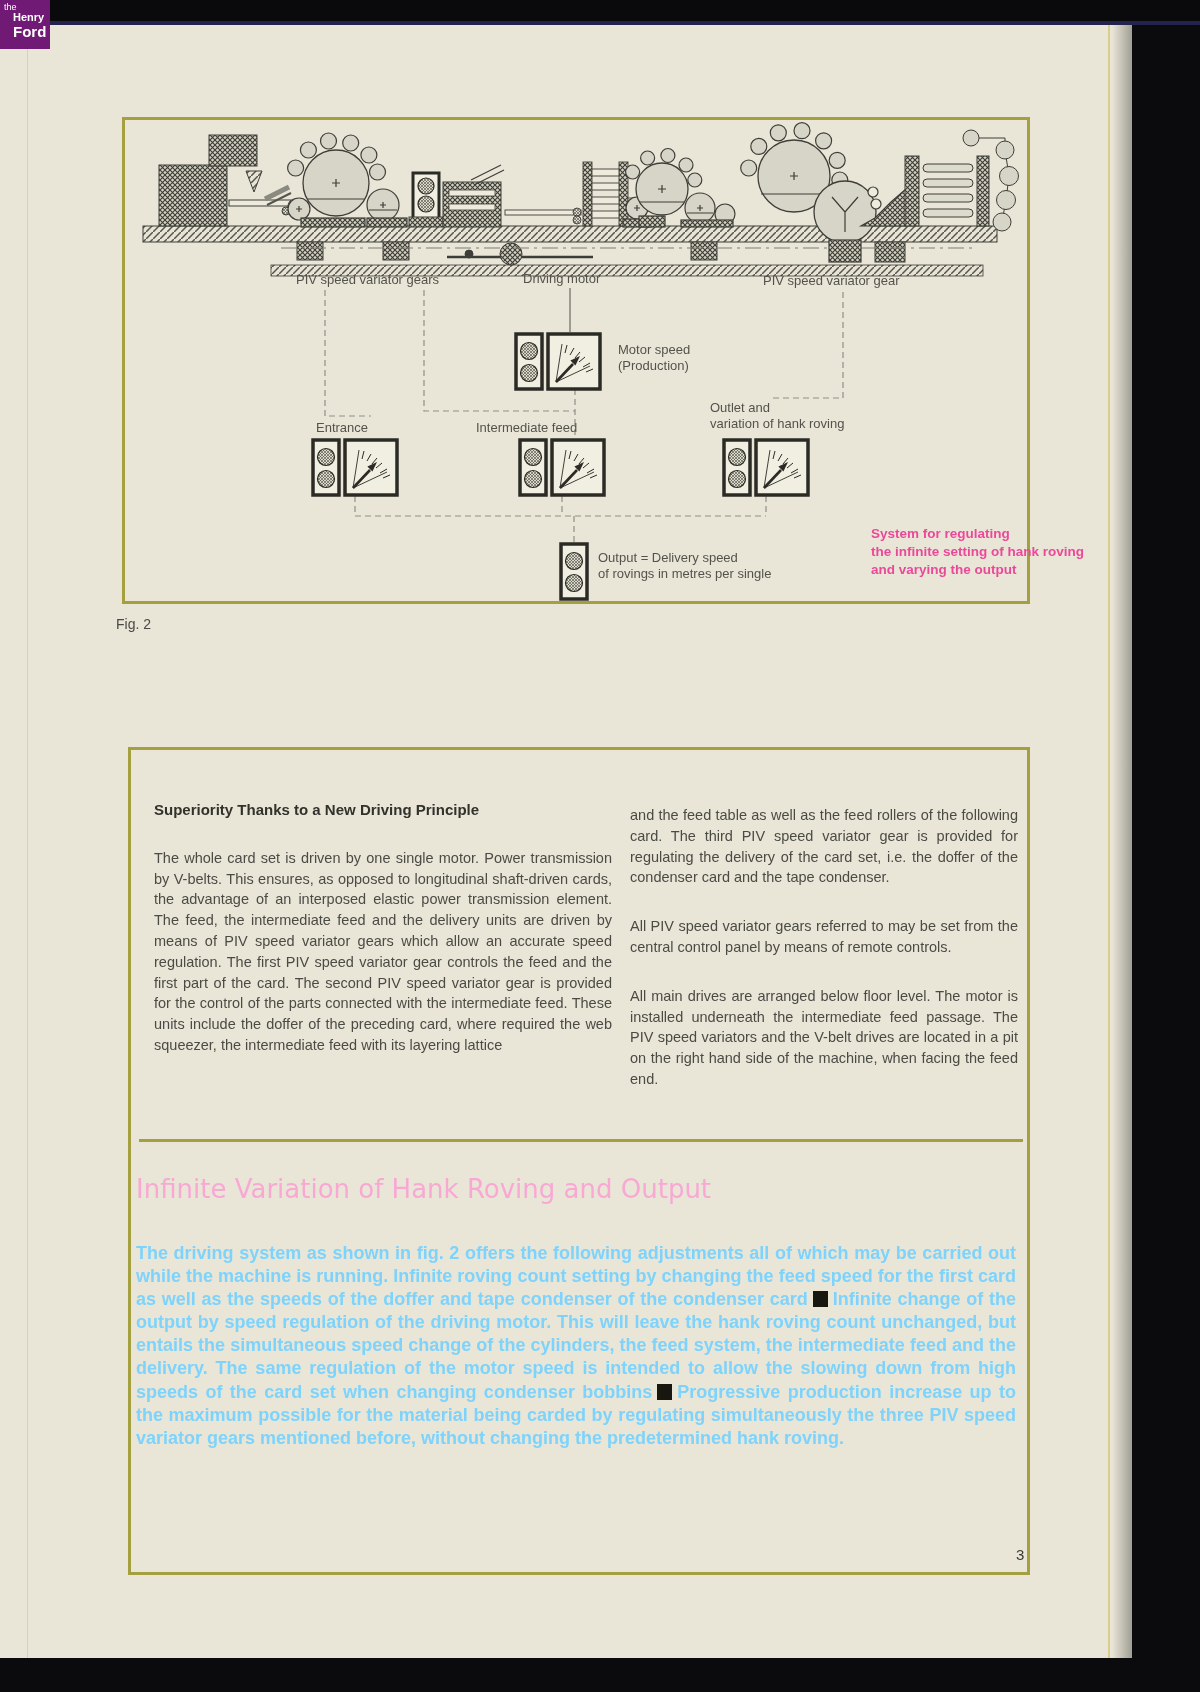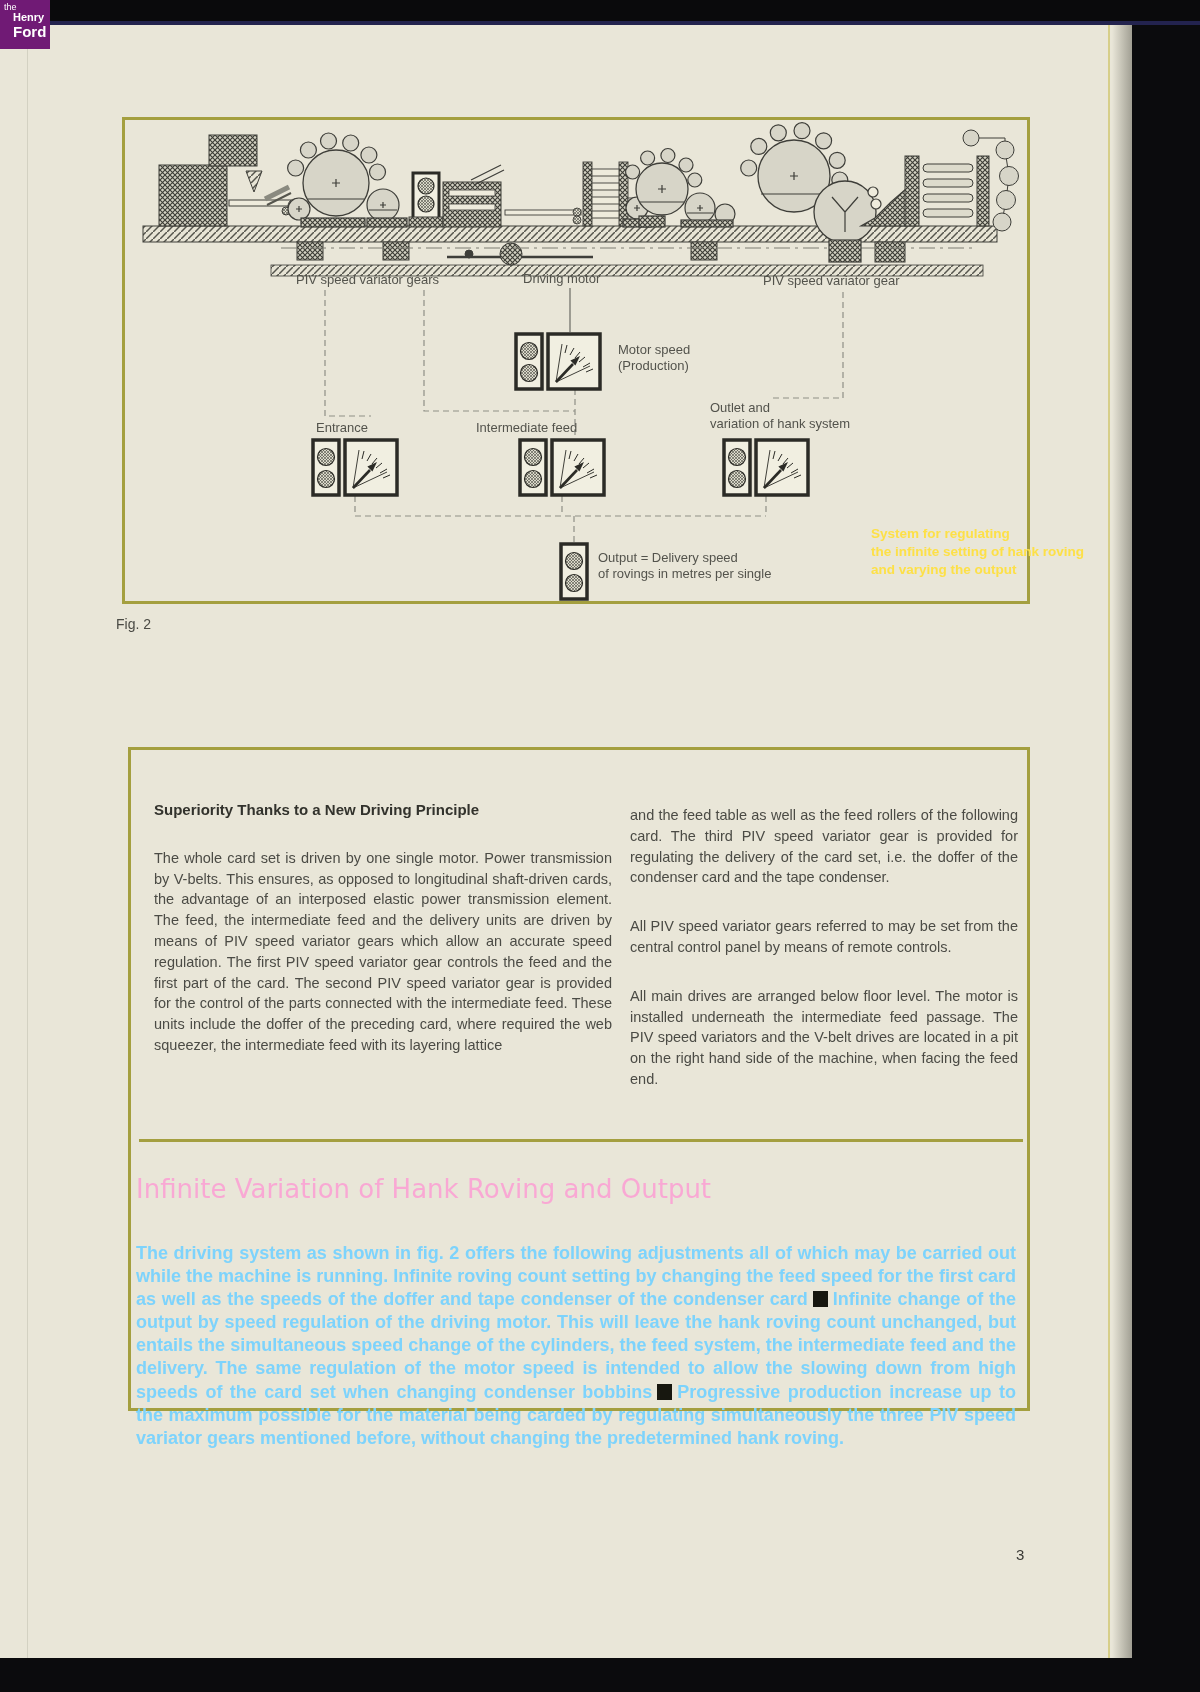--- a/index.html
+++ b/index.html
@@ -15,24 +15,24 @@
     background:linear-gradient(to right,rgba(40,40,30,0),rgba(25,25,18,.35));}
   
   .logo{left:0;top:0;width:50px;height:49px;background:#701a75;color:#fff;z-index:6;overflow:hidden;}
   .logo .t1{position:absolute;left:4px;top:2px;font-size:9px;}
   .logo .t2{position:absolute;left:13px;top:11px;font-size:11px;font-weight:bold;}
   .logo .t3{position:absolute;left:13px;top:23px;font-size:15px;font-weight:bold;}
   
   .figbox{left:122px;top:117px;width:908px;height:487px;border:3px solid #a49f3f;box-sizing:border-box;padding-left:34px;}
   .fig-svg{position:absolute;left:0;top:0;width:902px;height:481px;}
   .flabel{position:absolute;font-size:13px;color:#53534c;white-space:nowrap;line-height:16px;}
-  .flabel.b{font-weight:bold;color:#fde047;font-size:13.5px;line-height:18px;}
+  .flabel.b{font-weight:bold;color:#ec4899;font-size:13.5px;line-height:18px;}
   .figcap{left:116px;top:616px;font-size:14px;color:#4a4a44;}
   
-  .artbox{left:128px;top:747px;width:902px;height:664px;border:3px solid #a49f3f;box-sizing:border-box;padding-left:28px;}
+  .artbox{left:128px;top:747px;width:902px;height:828px;border:3px solid #a49f3f;box-sizing:border-box;padding-left:28px;}
   .col{position:absolute;font-size:14.5px;line-height:20.8px;color:#4b4b45;text-align:justify;}
   .col1{left:23px;top:50px;width:458px;}
   .col2{left:499px;top:55px;width:388px;}
   .colhead{font-weight:bold;font-size:15px;color:#32322c;margin:0 0 27px 0;text-align:left;}
   .col p{margin:0 0 28px 0;}
   .col p:last-child{margin-bottom:0;}
   .divider{position:absolute;left:8px;top:389px;width:884px;height:3px;background:#a49f3f;}
   .bighead{position:absolute;left:5px;top:424px;font-family:"DejaVu Sans",sans-serif;
     font-size:26px;color:#f9a8d4;white-space:nowrap;}
   .boldpara{position:absolute;left:5px;top:492px;width:880px;font-size:18px;font-weight:bold;
@@ -248,21 +248,21 @@
   <div class="flabel" style="left:398px;top:151px">Driving motor</div>
   <div class="flabel" style="left:638px;top:153px">PIV speed variator gear</div>
   <div class="flabel" style="left:493px;top:222px">
     <div>Motor speed</div>
     <div>(Production)</div>
   </div>
   <div class="flabel" style="left:191px;top:300px">Entrance</div>
   <div class="flabel" style="left:351px;top:300px">Intermediate feed</div>
   <div class="flabel" style="left:585px;top:280px">
     <div>Outlet and</div>
-    <div>variation of hank system</div>
+    <div>variation of hank roving</div>
   </div>
   <div class="flabel" style="left:473px;top:430px">
     <div>Output = Delivery speed</div>
     <div>of rovings in metres per single</div>
   </div>
   <div class="flabel b" style="left:746px;top:405px">
     <div>System for regulating</div>
     <div>the infinite setting of hank roving</div>
     <div>and varying the output</div>
   </div>

